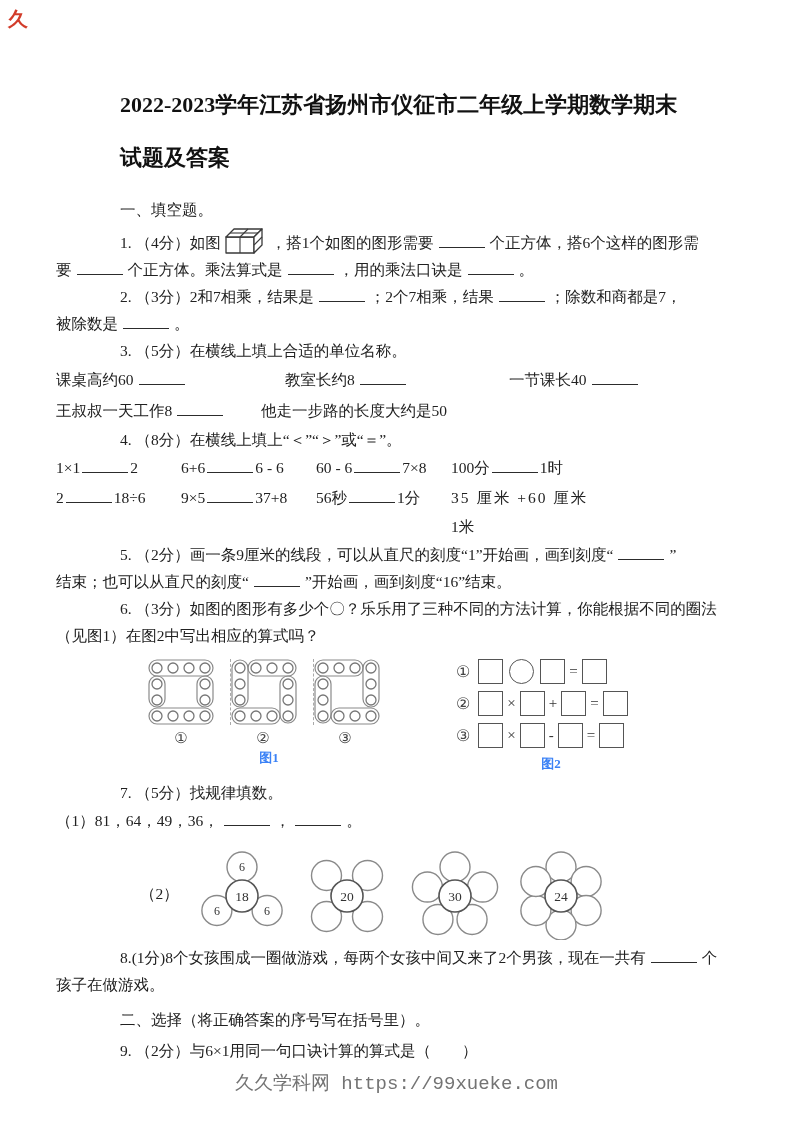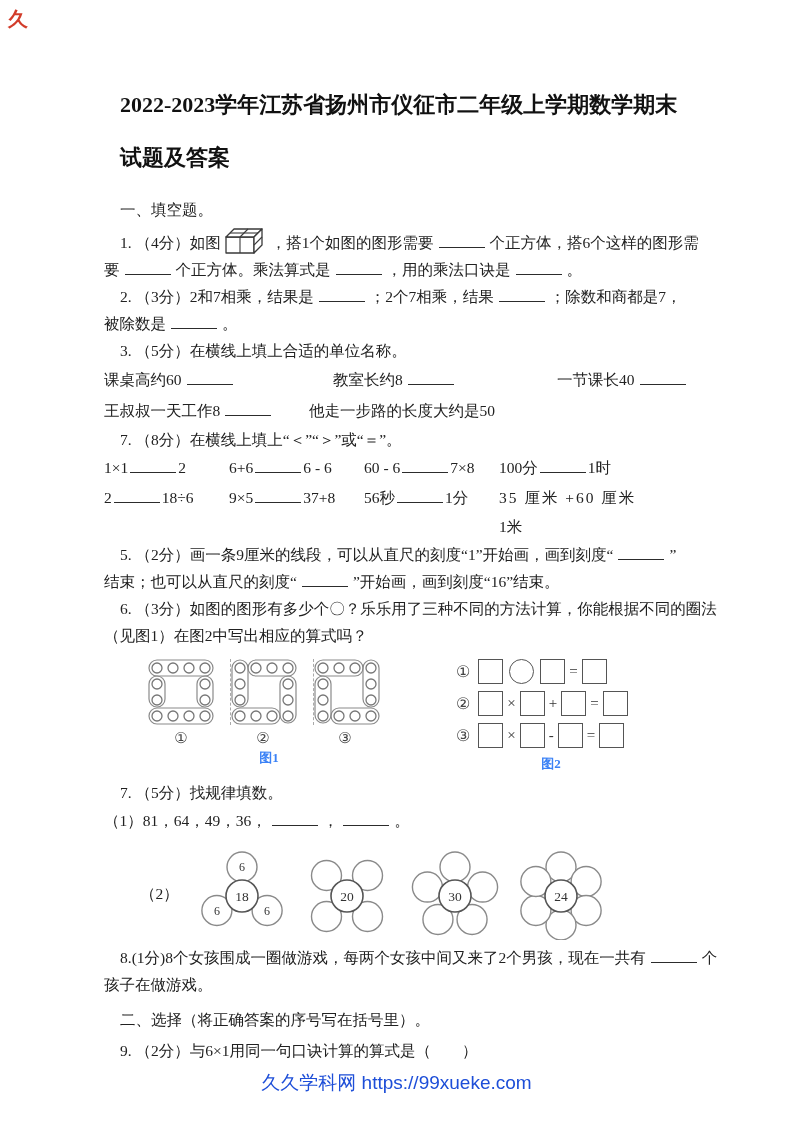--- a/index.html
+++ b/index.html
@@ -5,21 +5,21 @@
   html,body{margin:0;padding:0;background:#fff;}
   .page{position:relative;width:793px;height:1122px;background:#fff;overflow:hidden;
         font-family:"Liberation Serif","DejaVu Serif",serif;color:#212121;font-size:15.5px;}
   .logo-mark{position:absolute;top:6px;left:8px;color:#d23c2a;font-weight:bold;
              font-size:20px;font-family:"Liberation Sans",sans-serif;}
   h1.title{margin:0;padding:78px 52px 6px 120px;font-size:22px;font-weight:bold;
            line-height:53px;color:#111;}
   .sec{margin:6px 0 2px 120px;line-height:27px;}
   .ln{line-height:27px;}
   .first{margin-left:120px;font-family:Liberation Serif, serif;}
-  .cont{margin-left:104px;}
+  .cont{margin-left:56px;}
   .blank{display:inline-block;width:46px;height:14px;border-bottom:1.3px solid #2c2c2c;
          vertical-align:baseline;margin:0 5px;}
   .blank.tight{margin:0 2px;}
   
   .cube{vertical-align:-7px;margin:0 2px;}
   .cube path{fill:#fff;stroke:#3a3a3a;stroke-width:1.3;stroke-linejoin:round;}
   .cube line{stroke:#3a3a3a;stroke-width:1.1;}
   
   .rowflex{display:flex;}
   .c3a{width:205px;} .c3b{width:200px;}
@@ -43,22 +43,22 @@
   .cnum{font-size:16px;color:#444;margin-right:5px;}
   .box{display:inline-block;width:23px;height:23px;border:1.5px solid #555;background:#fff;margin:0 3px;}
   .cop{display:inline-block;width:23px;height:23px;border:1.5px solid #555;border-radius:50%;margin:0 3px;}
   .op{font-size:15px;color:#333;margin:0 1px;}
   
   .flowerrow{display:flex;align-items:center;margin:12px 0 4px 140px;}
   .flowerrow .plabel{margin-right:8px;}
   #flowerfig circle.petal{fill:#fff;stroke:#8a8a8a;stroke-width:1.4;}
   #flowerfig circle.cent{fill:#fff;stroke:#555;stroke-width:1.6;}
   #flowerfig text{fill:#333;font-family:"Liberation Serif","DejaVu Serif",serif;}
-  .footer{position:absolute;left:0;right:0;bottom:26px;text-align:center;color:#1d4ed8;
-          font-size:19px;font-family:Liberation Sans, sans-serif;}
+  .footer{position:absolute;left:0;right:0;bottom:26px;text-align:center;color:#737373;
+          font-size:19px;font-family:Liberation Mono, monospace;}
 </style>
 </head>
 <body>
 
 <div class="page">
 
   <div class="logo-mark">久</div>
 
   <h1 class="title"><span>2022-2023学年江苏省扬州市仪征市二年级上学期数学期末</span><br><span>试题及答案</span></h1>
 
@@ -90,21 +90,21 @@
   <div class="ln cont rowflex" style="line-height:31px;gap:24px;">
     <span class="cell c3a"><span>课桌高约60</span><span class="blank"></span></span>
     <span class="cell c3b"><span>教室长约8</span><span class="blank"></span></span>
     <span class="cell"><span>一节课长40</span><span class="blank"></span></span>
   </div>
   <div class="ln cont rowflex" style="line-height:31px;align-items:flex-end;">
     <span class="cell c3a"><span>王叔叔一天工作8</span><span class="blank"></span></span>
     <span class="cell"><span>他走一步路的长度大约是50</span></span>
   </div>
 
-  <div class="ln first">7. （8分）在横线上填上“＜”“＞”或“＝”。</div>
+  <div class="ln first">4. （8分）在横线上填上“＜”“＞”或“＝”。</div>
   <div class="ln cont rowflex" style="line-height:30px;">
     <span class="cell c4a"><span>1×1</span><span class="blank tight"></span><span>2</span></span>
     <span class="cell c4b"><span>6+6</span><span class="blank tight"></span><span>6 - 6</span></span>
     <span class="cell c4c"><span>60 - 6</span><span class="blank tight"></span><span>7×8</span></span>
     <span class="cell"><span>100分</span><span class="blank tight"></span><span>1时</span></span>
   </div>
   <div class="ln cont rowflex" style="line-height:30px;">
     <span class="cell c4a"><span>2</span><span class="blank tight"></span><span>18÷6</span></span>
     <span class="cell c4b"><span>9×5</span><span class="blank tight"></span><span>37+8</span></span>
     <span class="cell c4c"><span>56秒</span><span class="blank tight"></span><span>1分</span></span>

